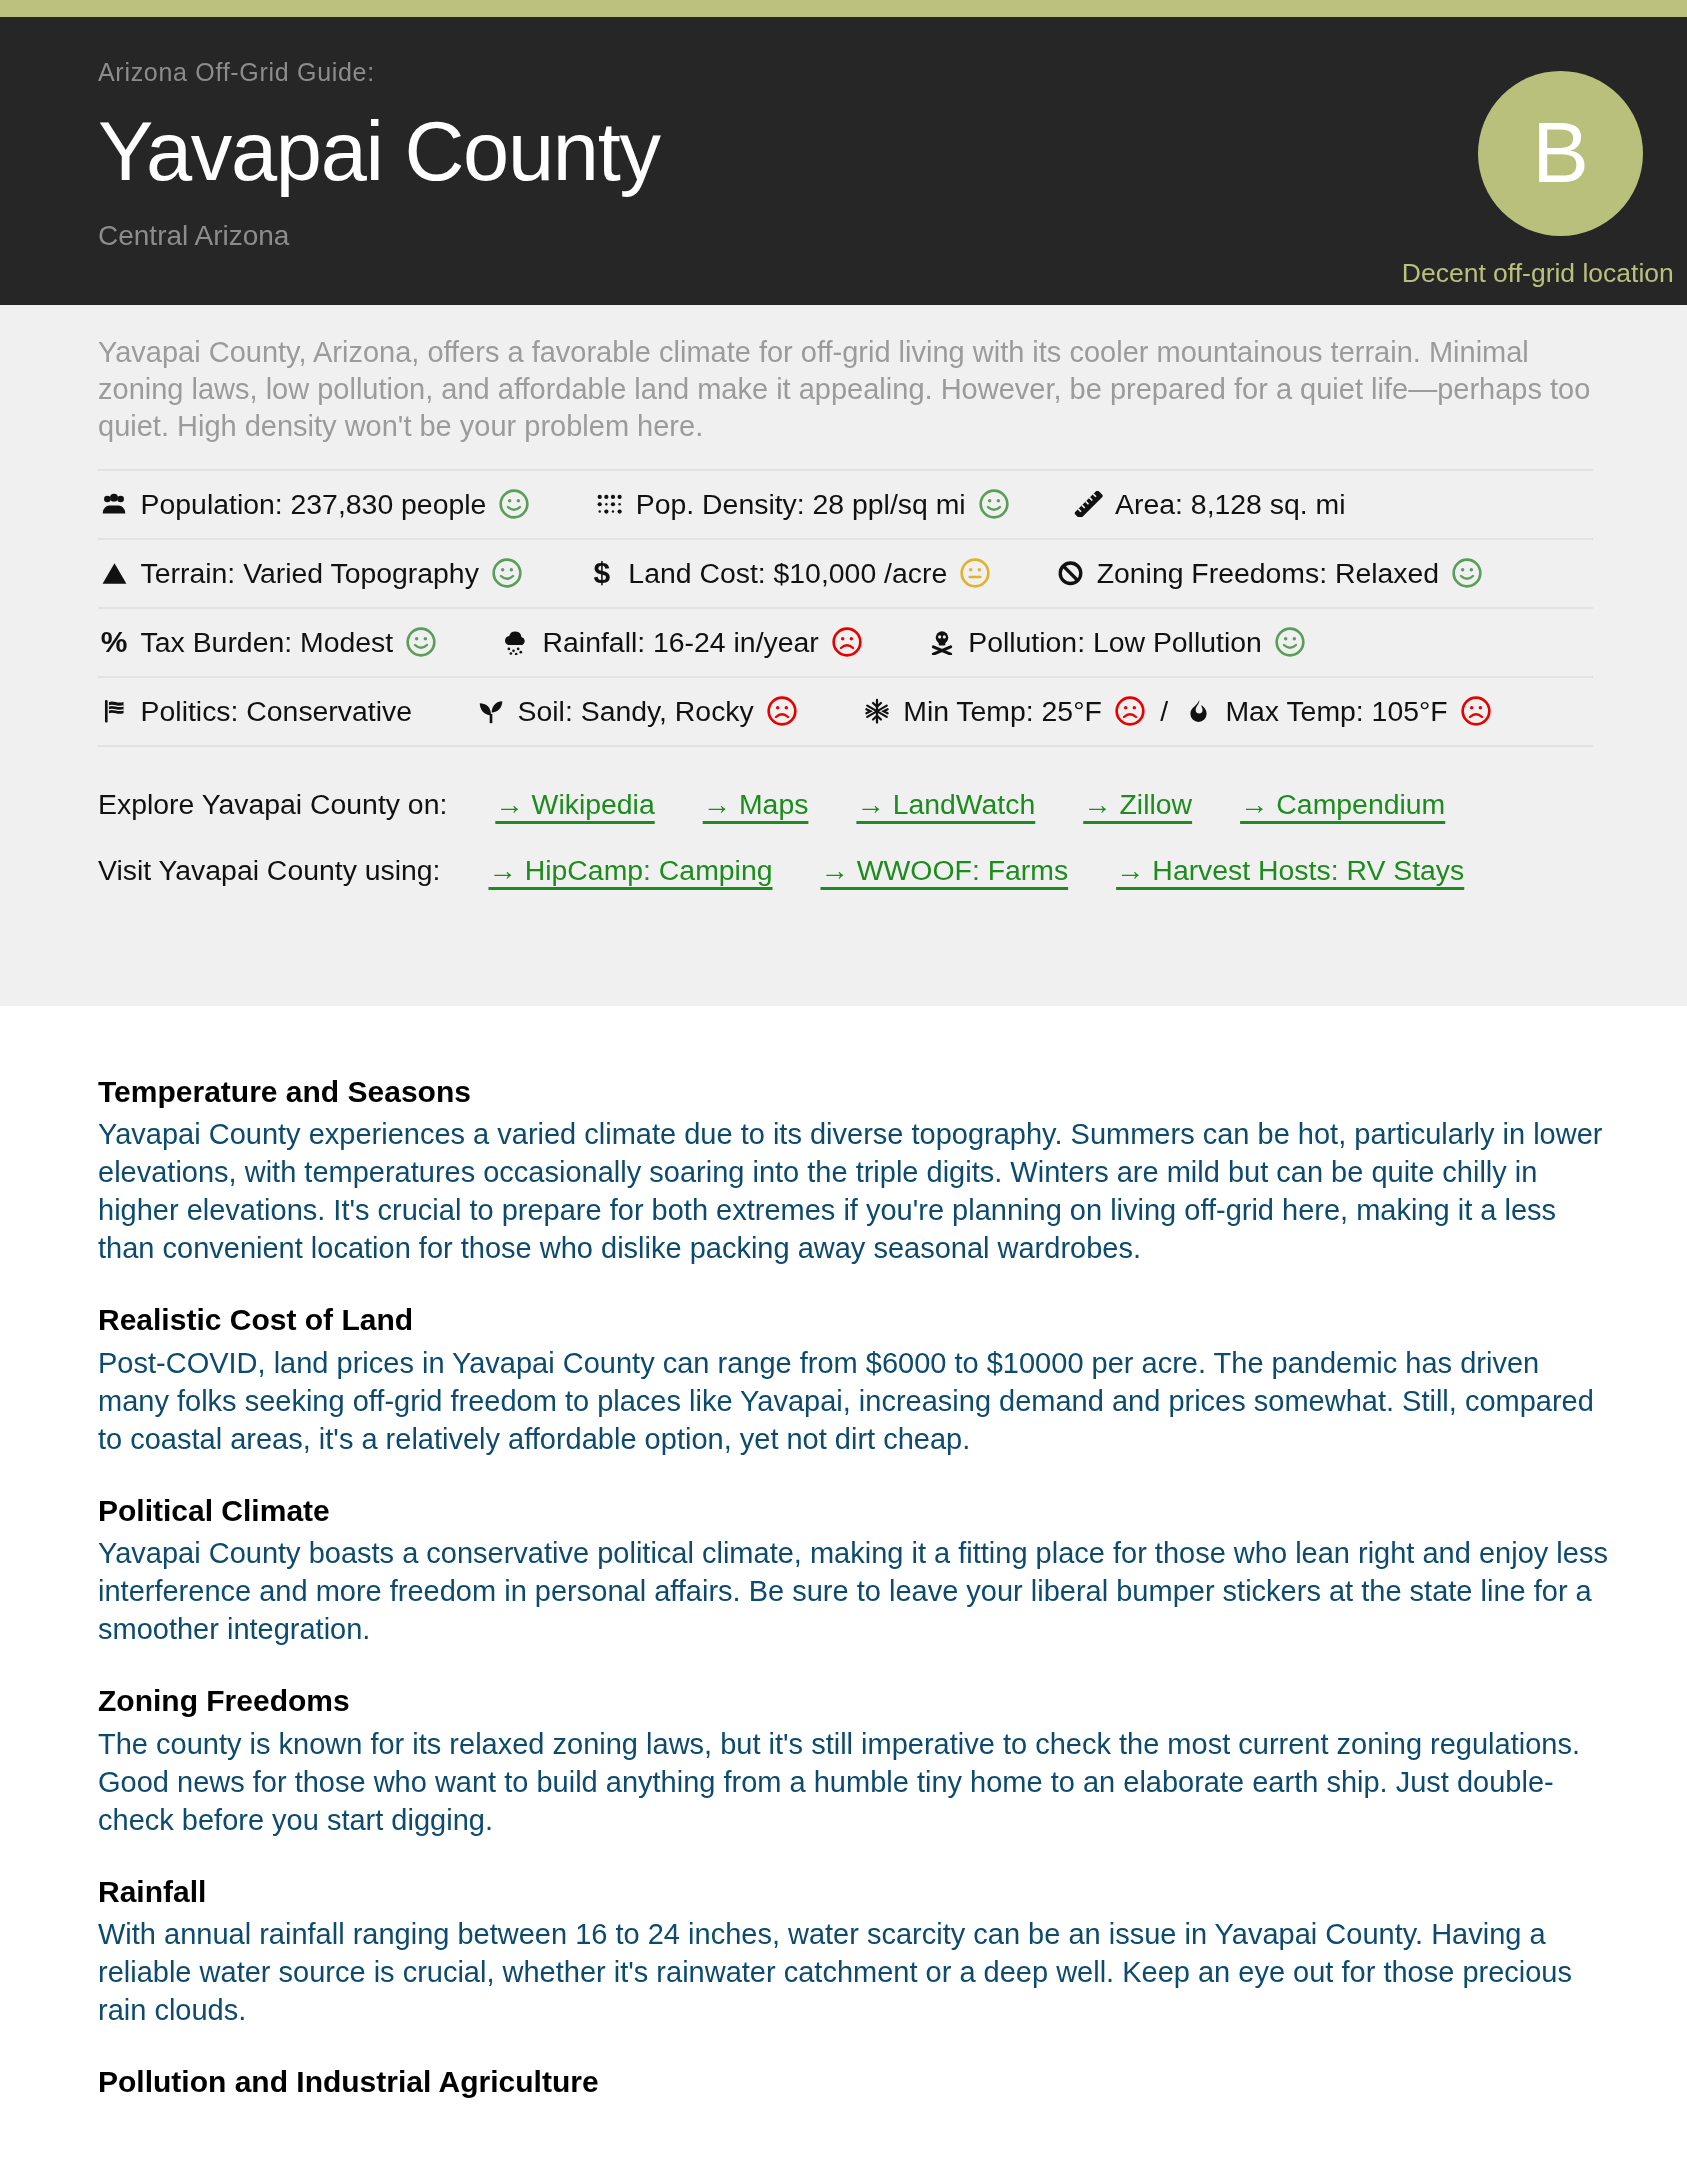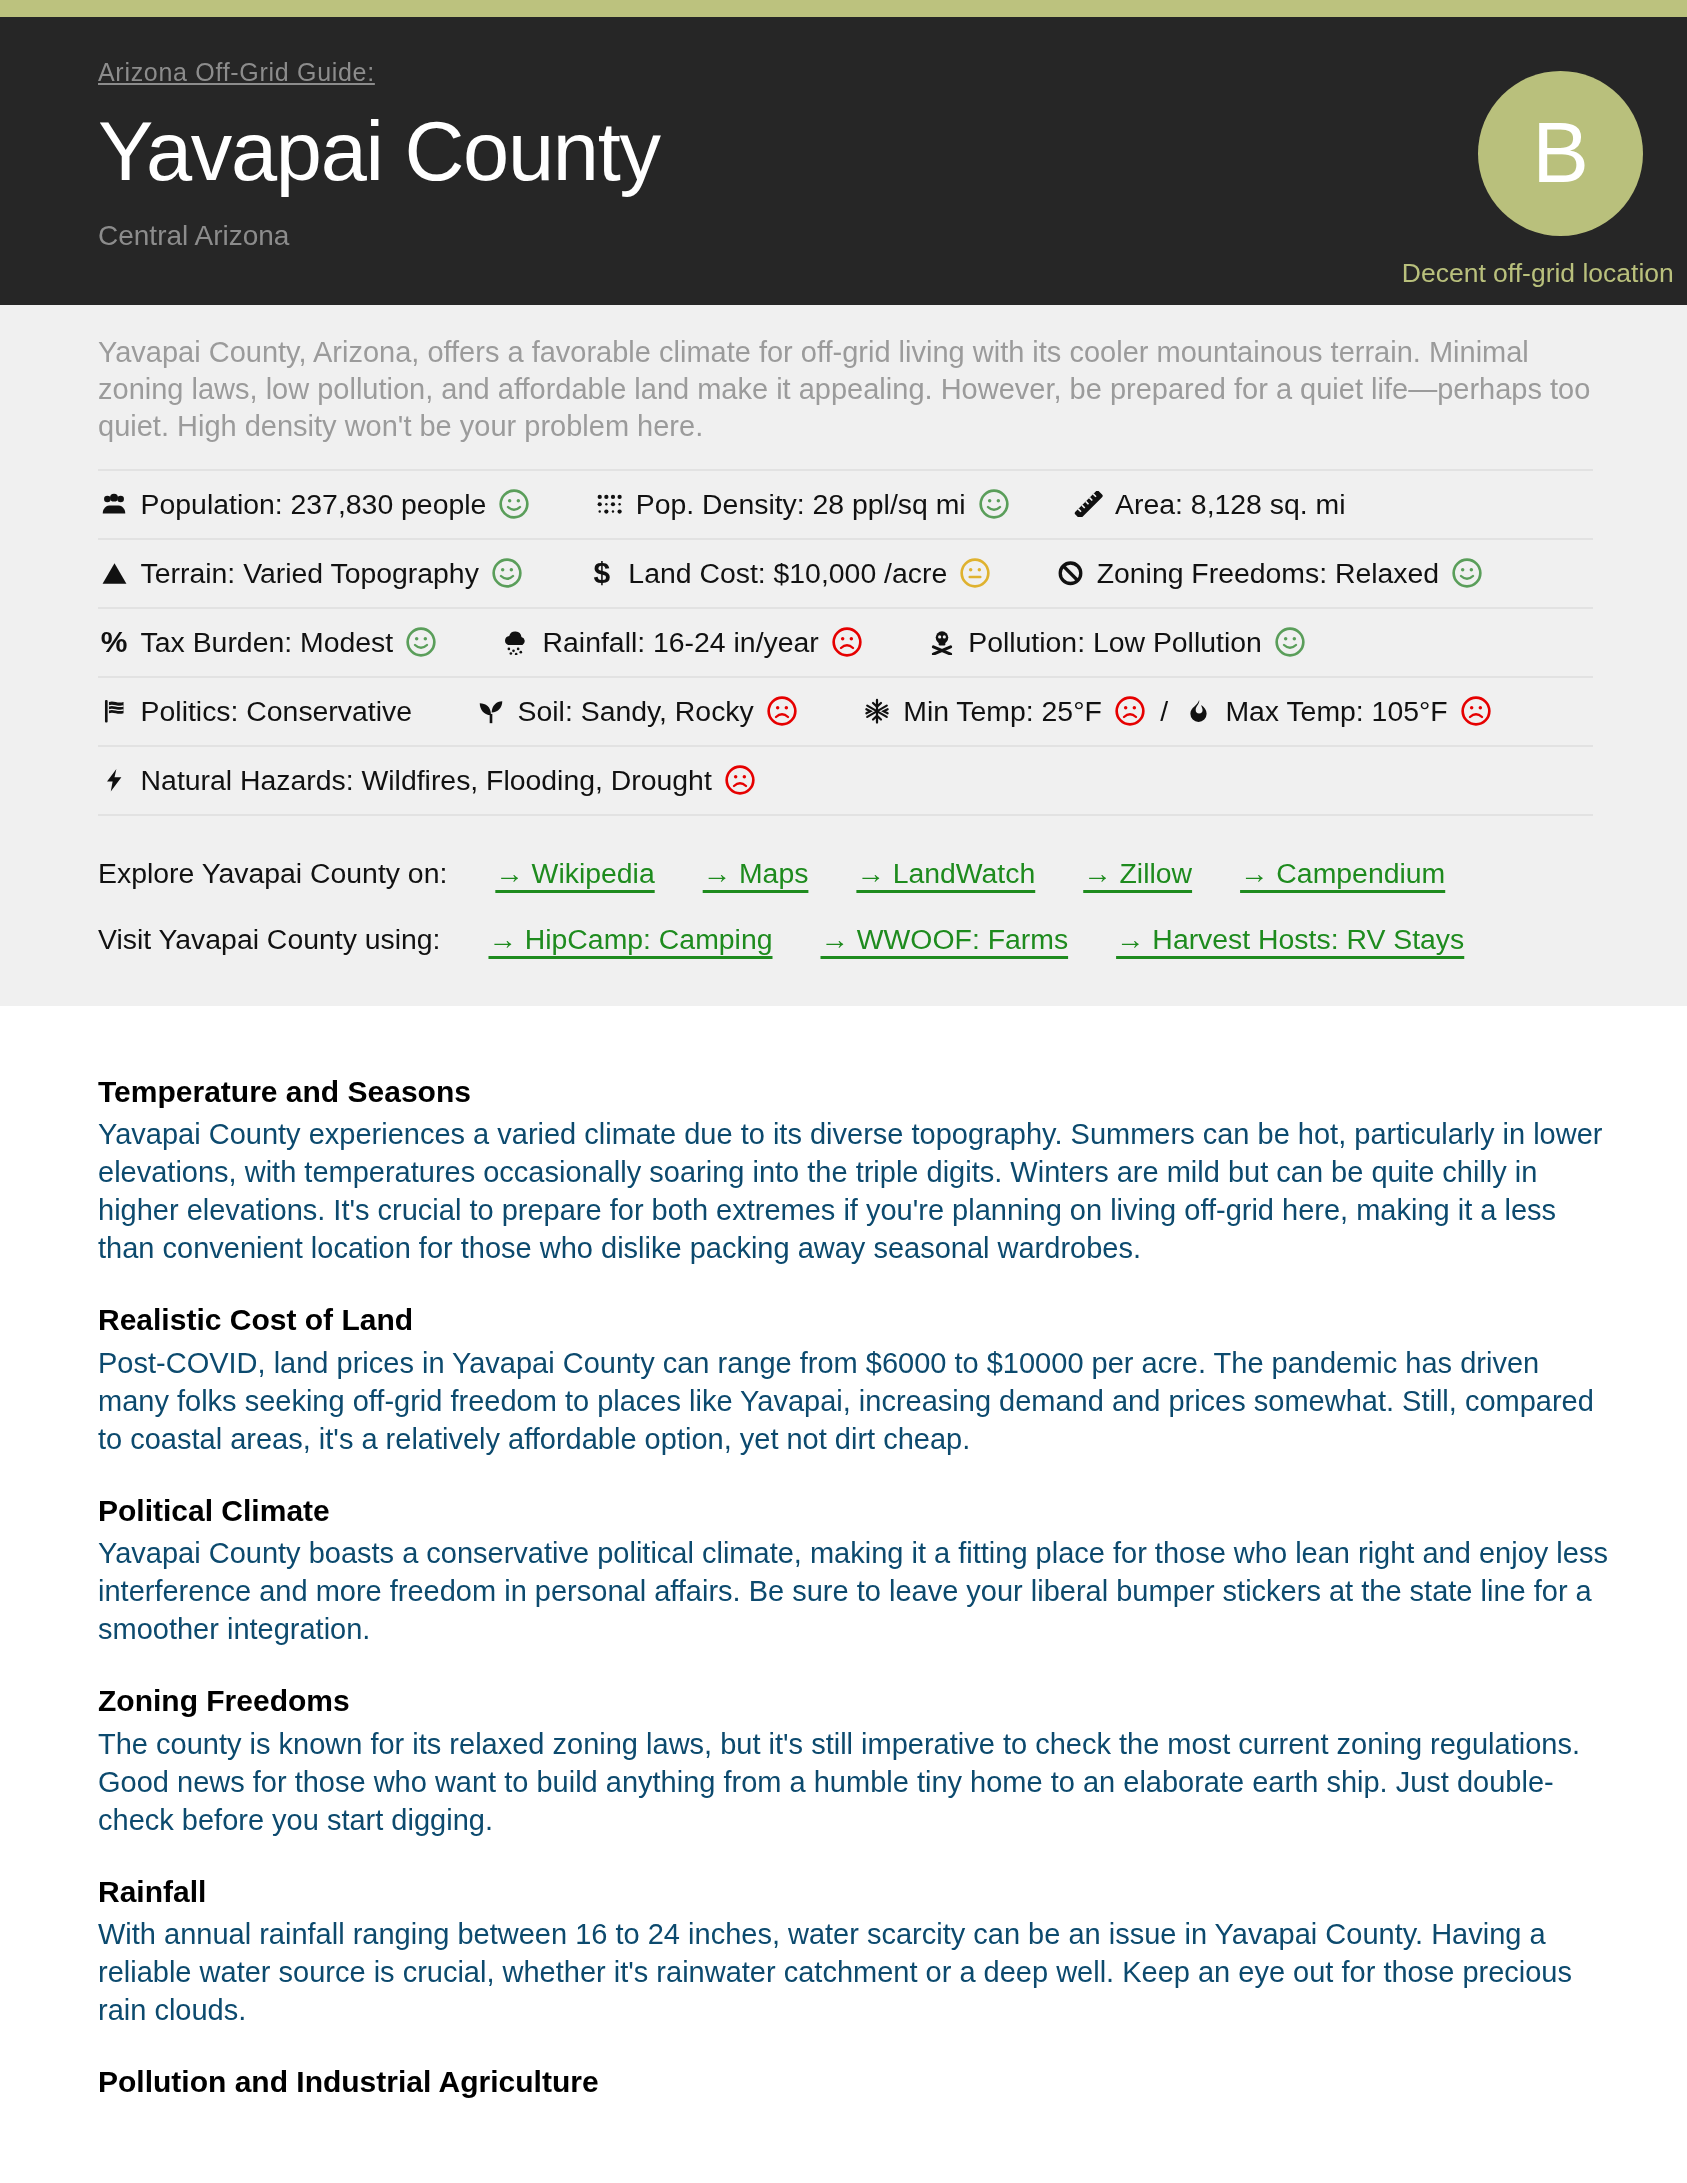--- a/index.html
+++ b/index.html
@@ -7,21 +7,21 @@
     width:1687px;height:2183px;overflow:hidden;background:#ffffff;
     font-family:"Liberation Sans","DejaVu Sans",sans-serif;color:#111;
     position:relative;
   }
   .topbar{height:16.5px;background:#bcc27e;}
   
   .header{
     background:#262626;height:288px;box-sizing:border-box;
     padding:41px 98px 0;position:relative;
   }
-  .kicker{font-size:25px;color:#8c8c8c;letter-spacing:0.7px;text-decoration:underline;}
+  .kicker{font-size:25px;color:#8c8c8c;letter-spacing:0.7px;}
   .title{font-size:83px;color:#ffffff;letter-spacing:-1.3px;margin-top:17px;font-weight:400;}
   .subtitle{font-size:28px;color:#8c8c8c;margin-top:20px;}
   .badge{
     position:absolute;top:54px;right:44px;width:165px;height:165px;border-radius:50%;
     background:#b9c07c;display:flex;align-items:center;justify-content:center;
   }
   .badge span{font-size:85px;color:#ffffff;}
   .badge-caption{
     position:absolute;right:13.2px;bottom:16px;font-size:26.5px;color:#b9c07c;
   }
@@ -308,38 +308,20 @@
             <svg width="32" height="32" viewBox="0 0 48 48">
               <circle cx="24" cy="24" r="20" fill="none" stroke="currentColor" stroke-width="4"></circle>
               <circle cx="17.5" cy="19" r="2.6" fill="currentColor"></circle>
               <circle cx="30.5" cy="19" r="2.6" fill="currentColor"></circle>
               <path d="M15 33q9-8.5 18 0" fill="none" stroke="currentColor" stroke-width="3.6" stroke-linecap="round"></path>
             </svg>
           </span>
       </div>
     </div>
 
-    <div class="stats-row">
-      <div class="stat">
-        <span class="icon">
-          <svg width="25" height="26.5" viewBox="0 0 40 40" fill="#111">
-              <polygon points="23,2 8,22 17,22 14,38 31,15 20,15"></polygon>
-            </svg>
-        </span>
-        <span>Natural Hazards: Wildfires, Flooding, Drought</span>
-        <span class="face bad">
-            <svg width="32" height="32" viewBox="0 0 48 48">
-              <circle cx="24" cy="24" r="20" fill="none" stroke="currentColor" stroke-width="4"></circle>
-              <circle cx="17.5" cy="19" r="2.6" fill="currentColor"></circle>
-              <circle cx="30.5" cy="19" r="2.6" fill="currentColor"></circle>
-              <path d="M15 33q9-8.5 18 0" fill="none" stroke="currentColor" stroke-width="3.6" stroke-linecap="round"></path>
-            </svg>
-          </span>
-      </div>
-    </div>
   </div>
 
   <div class="links">
     <div class="links-row">
       <span class="lbl">Explore Yavapai County on:</span>
       <a href="#">→ Wikipedia</a>
       <a href="#">→ Maps</a>
       <a href="#">→ LandWatch</a>
       <a href="#">→ Zillow</a>
       <a href="#">→ Campendium</a>

